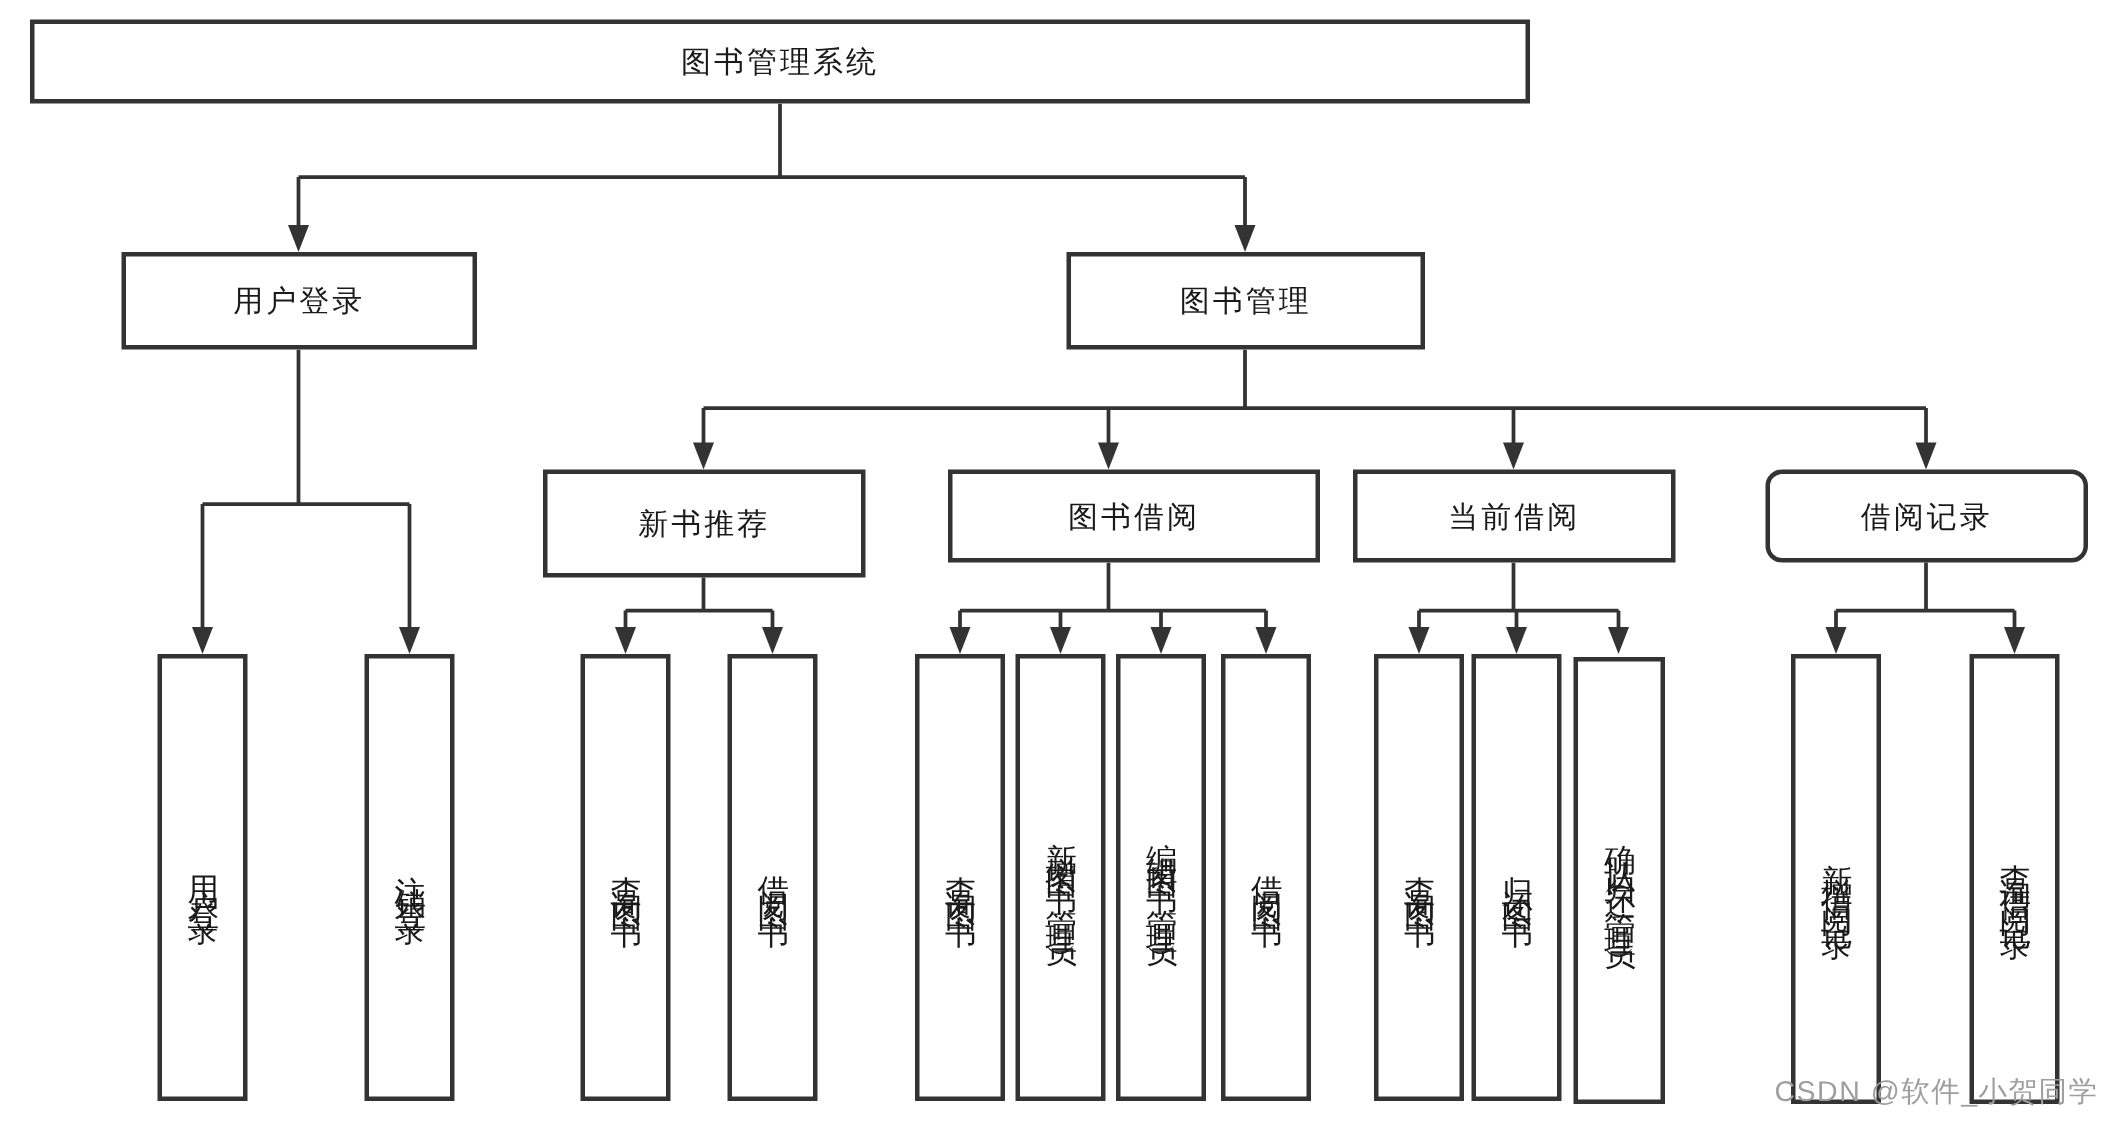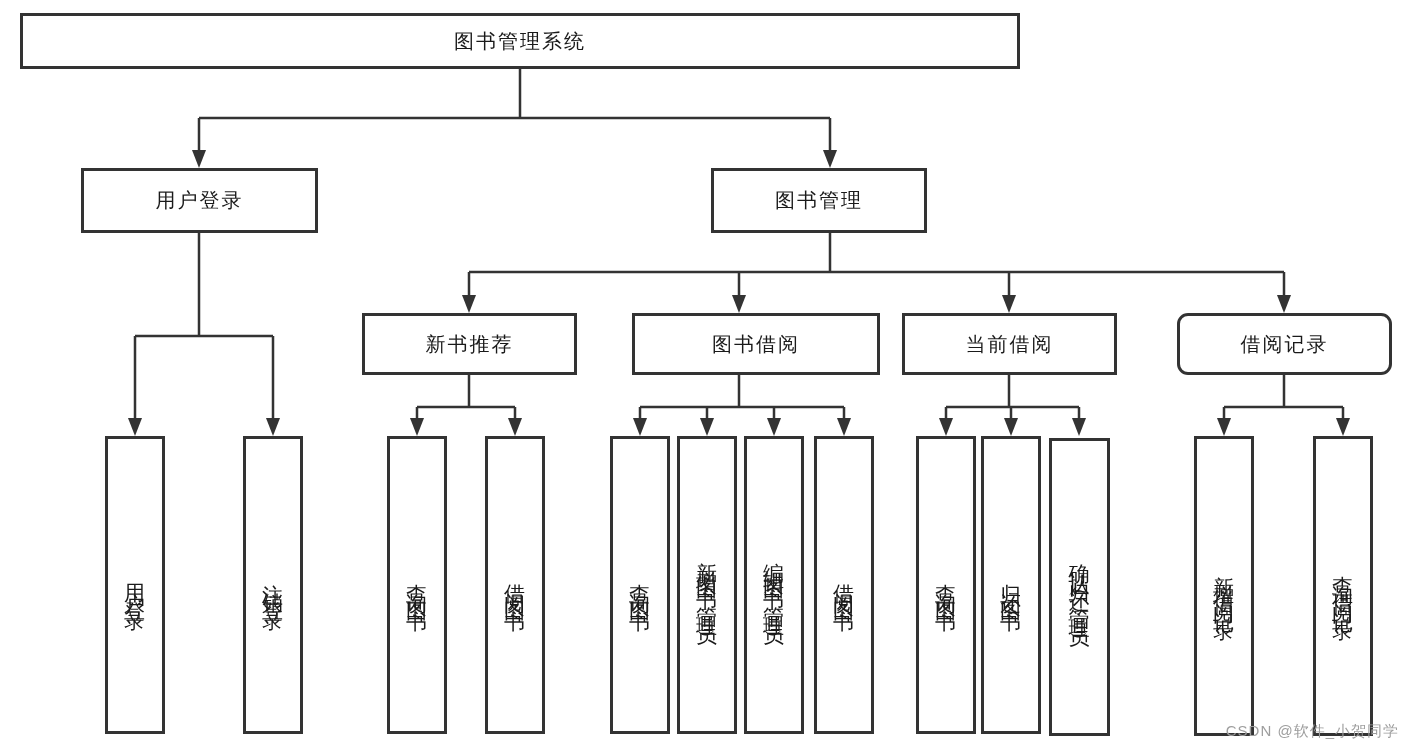--- a/index.html
+++ b/index.html
@@ -16,21 +16,21 @@
     z-index:2;color:#1a1a1a;text-align:center;
   }
   .hlabel{font-size:20px;letter-spacing:2px;white-space:nowrap;}
   .leaf .vlabel{
     writing-mode:vertical-rl;text-orientation:mixed;
     font-size:21px;letter-spacing:9px;line-height:1;
     color:#1a1a1a;
   }
   .watermark{
     position:absolute;z-index:3;right:6px;bottom:6px;
-    font-size:15px;letter-spacing:1px;color:#9e9e9e;white-space:nowrap;
+    font-size:19px;letter-spacing:1px;color:#9e9e9e;white-space:nowrap;
   }
 </style>
 </head>
 <body>
 
 <div id="stage">
 
   <svg class="wires" width="1405" height="747" viewBox="0 0 1405 747">
     <g stroke="#333333" stroke-width="2.5" fill="none">
 
@@ -71,25 +71,25 @@
     </g>
   </svg>
 
   <div class="node" style="left:20px;top:13px;width:1000px;height:56px;">
     <span class="hlabel">图书管理系统</span>
   </div>
 
   <div class="node" style="left:81px;top:168px;width:237px;height:65px;">
     <span class="hlabel">用户登录</span>
   </div>
-  <div class="node" style="left:711px;top:168px;width:216px;height:65px;">
+  <div class="node" style="left:711px;top:168px;width:239px;height:65px;">
     <span class="hlabel">图书管理</span>
   </div>
 
-  <div class="node" style="left:362px;top:313px;width:215px;height:62px;">
+  <div class="node" style="left:362px;top:313px;width:215px;height:72px;">
     <span class="hlabel">新书推荐</span>
   </div>
   <div class="node" style="left:632px;top:313px;width:248px;height:62px;">
     <span class="hlabel">图书借阅</span>
   </div>
   <div class="node" style="left:902px;top:313px;width:215px;height:62px;">
     <span class="hlabel">当前借阅</span>
   </div>
   <div class="node" style="left:1177px;top:313px;width:215px;height:62px;border-radius:11px;">
     <span class="hlabel">借阅记录</span>

